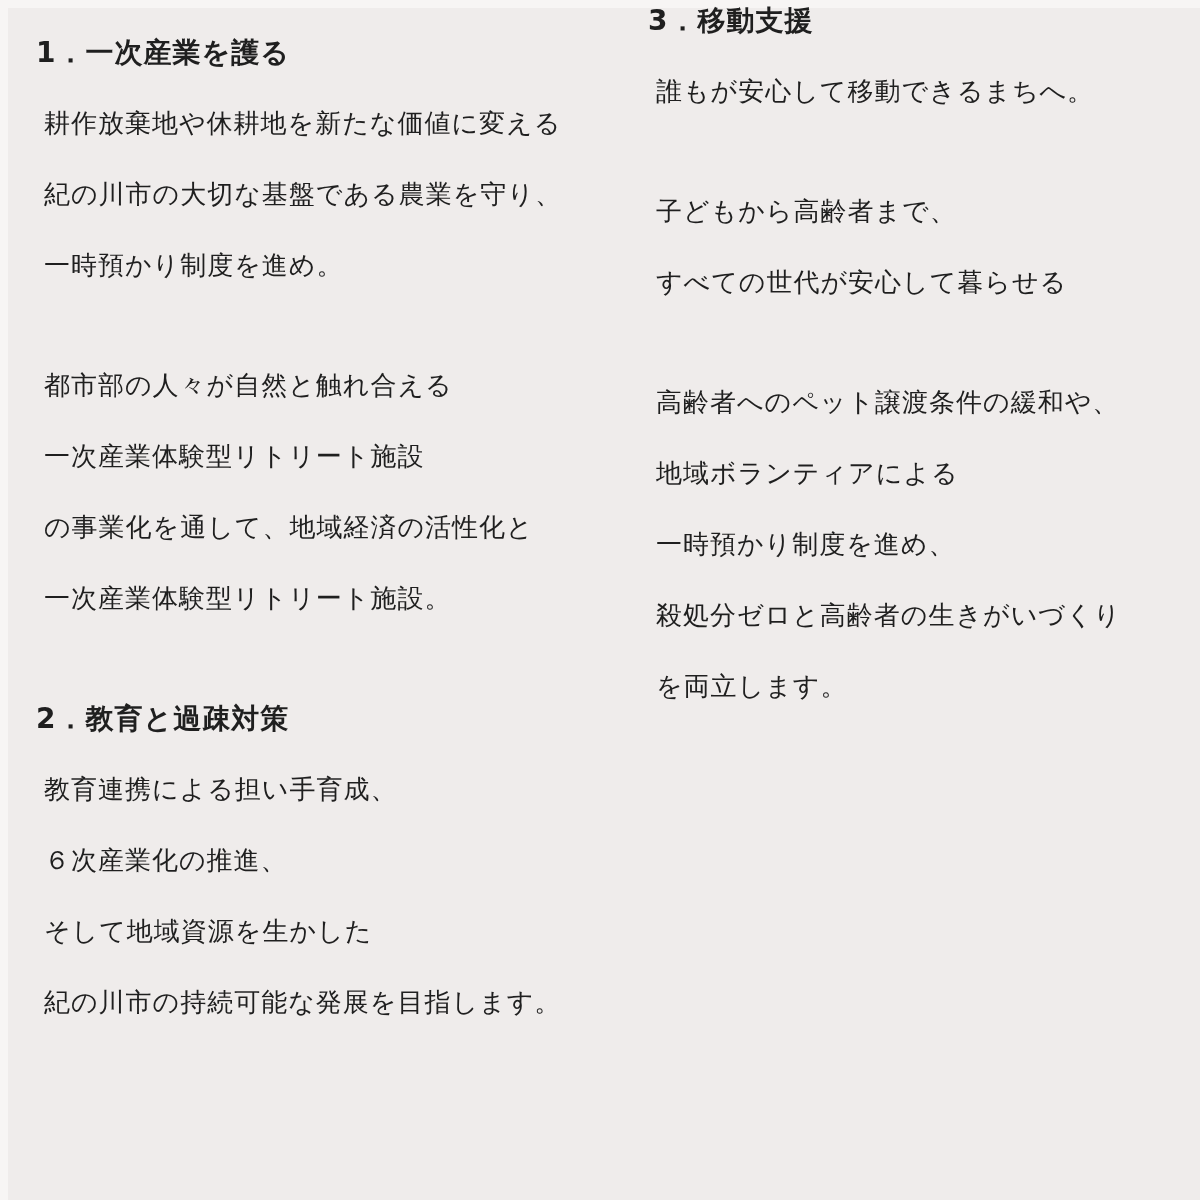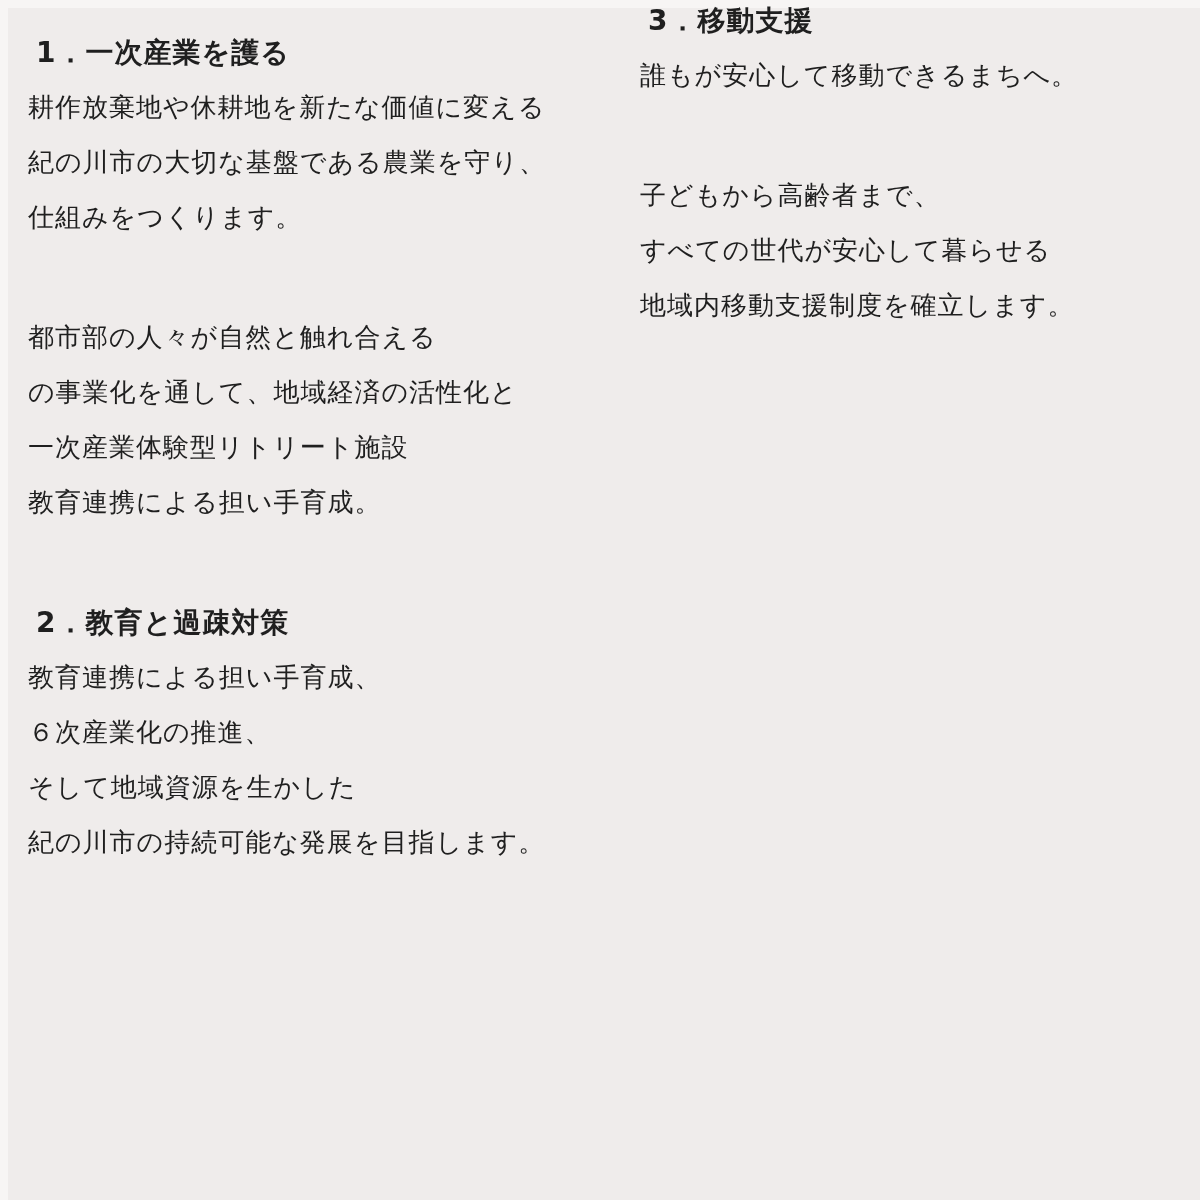--- a/index.html
+++ b/index.html
@@ -48,44 +48,44 @@
     padding-left: 8px;
     white-space: nowrap;
   }
   .paragraph {
     margin: 0 0 65px 0;
   }
   .line {
     font-size: 26px;
     line-height: 55px;
     letter-spacing: 1px;
-    margin: 0;
+    margin: 16px;
     white-space: nowrap;
   }
 </style>
 </head>
 <body style="background-color: rgb(239, 236, 235); color: rgb(31, 31, 31);">
 
 <div class="edge-strip-top" style="background-color: rgb(247, 245, 244);"></div>
 <div class="edge-strip-left" style="background-color: rgb(247, 245, 244);"></div>
 
 <div class="column column-left">
 
   <section class="section">
     <h2 class="heading">1．一次産業を護る</h2>
     <div class="paragraph">
       <p class="line">耕作放棄地や休耕地を新たな価値に変える</p>
       <p class="line">紀の川市の大切な基盤である農業を守り、</p>
-      <p class="line">仕組みをつくります。</p>
+      <p class="line">一時預かり制度を進め。</p>
     </div>
     <div class="paragraph">
       <p class="line">都市部の人々が自然と触れ合える</p>
+      <p class="line">一次産業体験型リトリート施設</p>
       <p class="line">の事業化を通して、地域経済の活性化と</p>
-      <p class="line">一次産業体験型リトリート施設</p>
-      <p class="line">教育連携による担い手育成。</p>
+      <p class="line">一次産業体験型リトリート施設。</p>
     </div>
   </section>
 
   <section class="section">
     <h2 class="heading">2．教育と過疎対策</h2>
     <div class="paragraph">
       <p class="line">教育連携による担い手育成、</p>
       <p class="line">６次産業化の推進、</p>
       <p class="line">そして地域資源を生かした</p>
       <p class="line">紀の川市の持続可能な発展を目指します。</p>
@@ -97,17 +97,23 @@
 <div class="column column-right">
 
   <section class="section">
     <h2 class="heading">3．移動支援</h2>
     <div class="paragraph">
       <p class="line">誰もが安心して移動できるまちへ。</p>
     </div>
     <div class="paragraph">
       <p class="line">子どもから高齢者まで、</p>
       <p class="line">すべての世代が安心して暮らせる</p>
-      <p class="line">地域内移動支援制度を確立します。</p>
+    </div>
+    <div class="paragraph">
+      <p class="line">高齢者へのペット譲渡条件の緩和や、</p>
+      <p class="line">地域ボランティアによる</p>
+      <p class="line">一時預かり制度を進め、</p>
+      <p class="line">殺処分ゼロと高齢者の生きがいづくり</p>
+      <p class="line">を両立します。</p>
     </div>
   </section>
 
 </div>
 
 </body></html>

